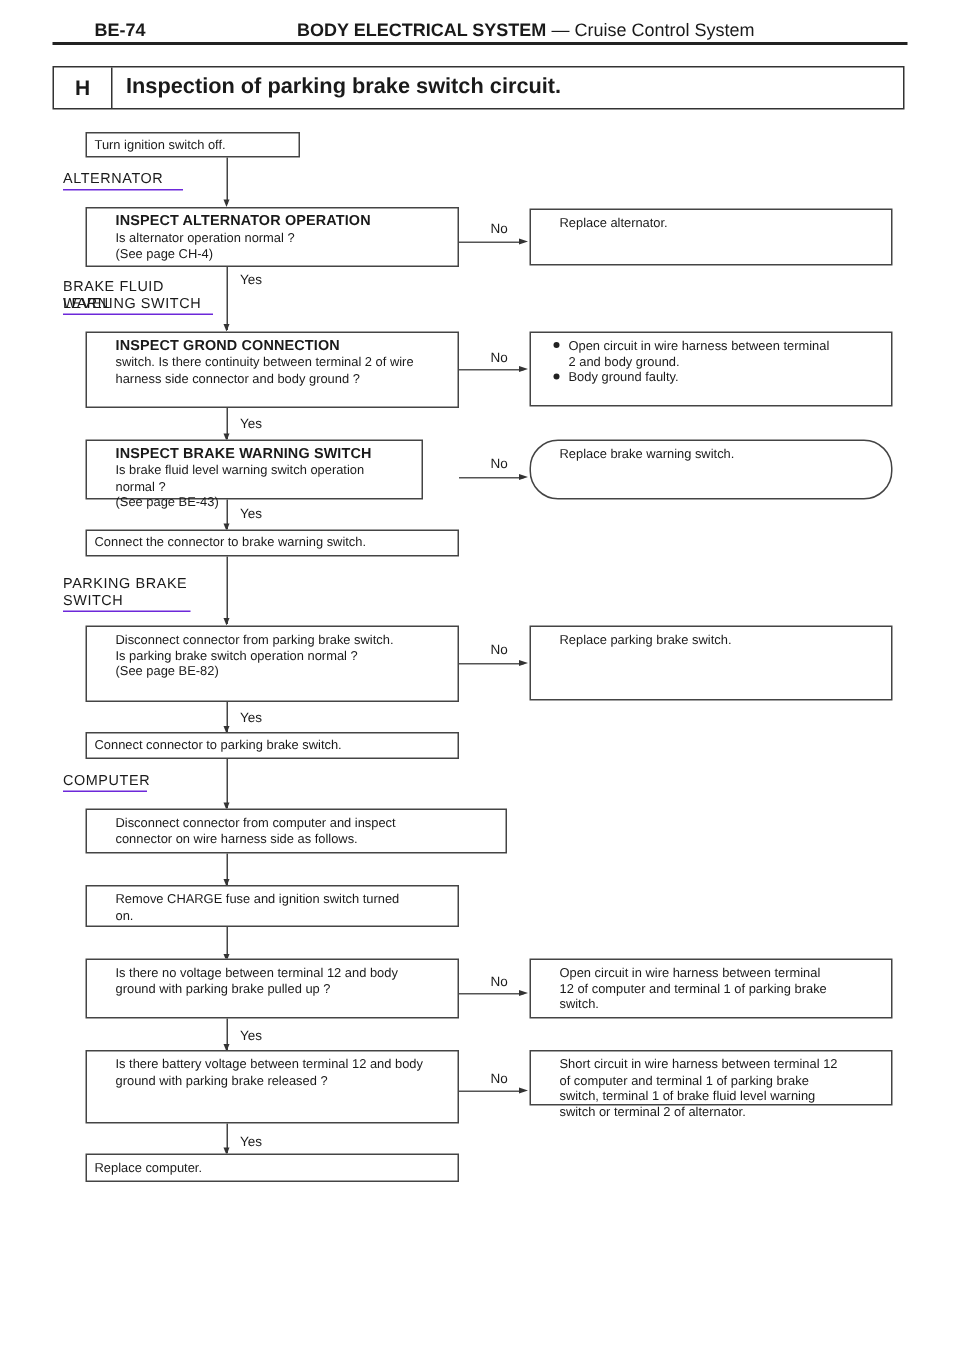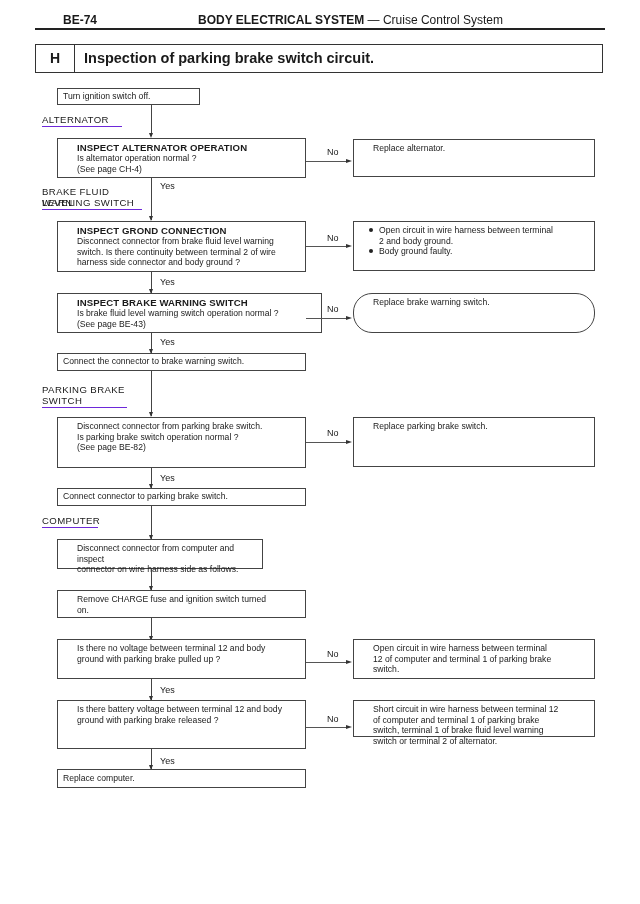--- a/index.html
+++ b/index.html
@@ -89,39 +89,38 @@
 </div>
 
 <div class="vline" style="left:151px; top:178px; height:42px;"></div>
 <div class="arrow-down" style="left:149px; top:216px;"></div>
 <div class="lbl" style="left:160px; top:181px;">Yes</div>
 <div class="sect-label" style="left:42px; top:186px; width:100px; border-bottom:none;">BRAKE FLUID LEVEL</div>
 <div class="sect-label" style="left:42px; top:197px; width:100px;">WARNING SWITCH</div>
 
 <div class="box" style="left:57px; top:221px; width:249px; height:51px;">
   <div class="t">INSPECT GROND CONNECTION</div>
-  <div>Disconnect connector from brake fluid level warning</div>
   <div>switch.  Is there continuity between terminal 2 of wire</div>
   <div>harness side connector and body ground ?</div>
 </div>
 <div class="hline" style="left:306px; top:246px; width:43px;"></div>
 <div class="arrow-right" style="left:346px; top:244px;"></div>
 <div class="lbl" style="left:327px; top:233px;">No</div>
 <div class="box" style="left:353px; top:221px; width:242px; height:50px; padding-left:13px;">
   <ul class="bul">
     <li><span>Open circuit in wire harness between terminal</span><br><span>2 and body ground.</span></li>
     <li><span>Body ground faulty.</span></li>
   </ul>
 </div>
 
 <div class="vline" style="left:151px; top:272px; height:21px;"></div>
 <div class="arrow-down" style="left:149px; top:289px;"></div>
 <div class="lbl" style="left:160px; top:277px;">Yes</div>
 
-<div class="box" style="left:57px; top:293px; width:265px; height:40px;">
+<div class="box" style="left:57px; top:293px; width:225px; height:40px;">
   <div class="t">INSPECT BRAKE WARNING SWITCH</div>
   <div>Is brake fluid level warning switch operation normal ?</div>
   <div>(See page BE-43)</div>
 </div>
 <div class="hline" style="left:306px; top:318px; width:43px;"></div>
 <div class="arrow-right" style="left:346px; top:316px;"></div>
 <div class="lbl" style="left:327px; top:304px;">No</div>
 <div class="box" style="left:353px; top:293px; width:242px; height:40px;border-radius:19px;">
   <span>Replace brake warning switch.</span>
 </div>
@@ -154,21 +153,21 @@
 <div class="arrow-down" style="left:149px; top:484px;"></div>
 <div class="lbl" style="left:160px; top:473px;">Yes</div>
 
 <div class="box" style="left:57px; top:488px; width:249px; height:18px; padding:2px 5px;">
   <span>Connect connector to parking brake switch.</span>
 </div>
 <div class="vline" style="left:151px; top:506px; height:33px;"></div>
 <div class="arrow-down" style="left:149px; top:535px;"></div>
 <div class="sect-label" style="left:42px; top:515px; width:56px;">COMPUTER</div>
 
-<div class="box" style="left:57px; top:539px; width:206px; height:30px;">
+<div class="box" style="left:57px; top:539px; width:281px; height:30px;">
   <div>Disconnect connector from computer and inspect</div>
   <div>connector on wire harness side as follows.</div>
 </div>
 <div class="vline" style="left:151px; top:569px; height:21px;"></div>
 <div class="arrow-down" style="left:149px; top:586px;"></div>
 
 <div class="box" style="left:57px; top:590px; width:249px; height:28px;">
   <div>Remove CHARGE fuse and ignition switch turned</div>
   <div>on.</div>
 </div>

